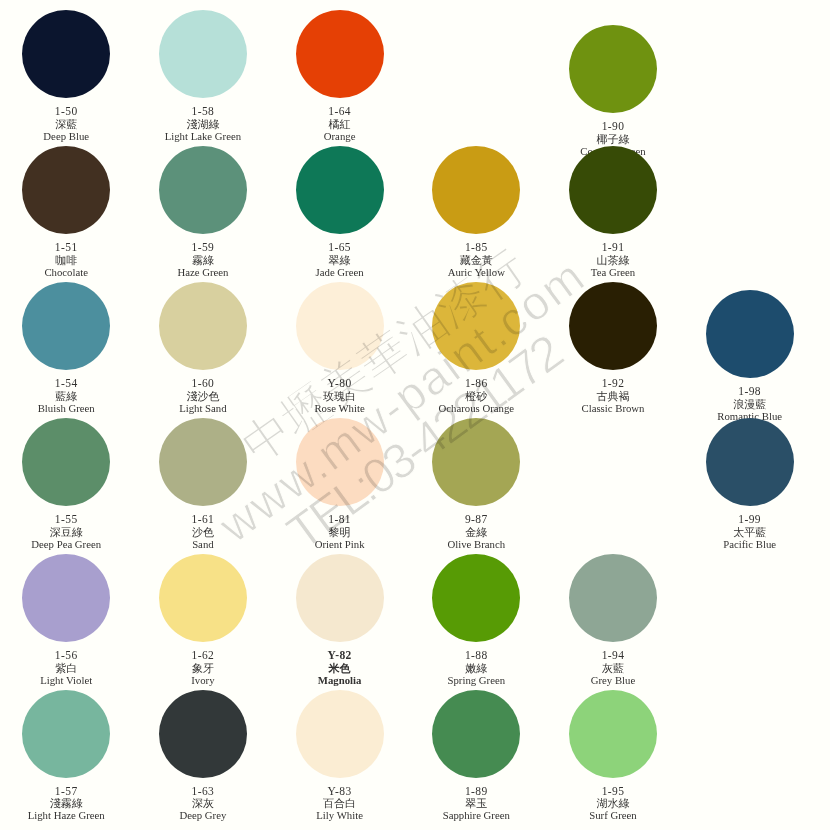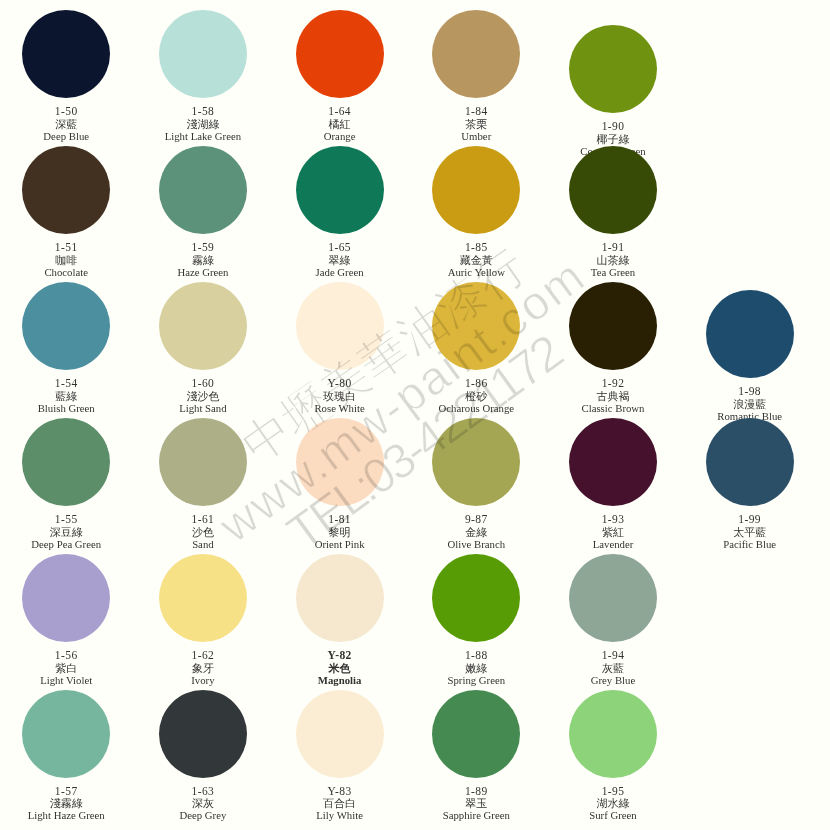--- a/index.html
+++ b/index.html
@@ -39,26 +39,20 @@
       <div class="code">1-58</div>
       <div class="cn">淺湖綠</div>
       <div class="en">Light Lake Green</div>
     </div>
     <div class="cell" style="left: 271.1px; top: 10.4px;">
       <div class="swatch" style="background:#e54005"></div>
       <div class="code">1-64</div>
       <div class="cn">橘紅</div>
       <div class="en">Orange</div>
     </div>
-    <div class="cell" style="left: 407.8px; top: 10.4px;">
-      <div class="swatch" style="background:#b79660"></div>
-      <div class="code">1-84</div>
-      <div class="cn">茶栗</div>
-      <div class="en">Umber</div>
-    </div>
     <div class="cell" style="left: 544.5px; top: 25px;">
       <div class="swatch" style="background:#6f9210"></div>
       <div class="code">1-90</div>
       <div class="cn">椰子綠</div>
       <div class="en">Coconut Green</div>
     </div>
     <div class="cell" style="left: -2.3px; top: 146.3px;">
       <div class="swatch" style="background:#423021"></div>
       <div class="code">1-51</div>
       <div class="cn">咖啡</div>
@@ -141,26 +135,20 @@
       <div class="code">1-81</div>
       <div class="cn">黎明</div>
       <div class="en">Orient Pink</div>
     </div>
     <div class="cell" style="left: 407.8px; top: 418.1px;">
       <div class="swatch" style="background:#a4a654"></div>
       <div class="code">9-87</div>
       <div class="cn">金綠</div>
       <div class="en">Olive Branch</div>
     </div>
-    <div class="cell" style="left: 544.5px; top: 418.1px;">
-      <div class="swatch" style="background:#45112d"></div>
-      <div class="code">1-93</div>
-      <div class="cn">紫紅</div>
-      <div class="en">Lavender</div>
-    </div>
     <div class="cell" style="left: 681.2px; top: 418.1px;">
       <div class="swatch" style="background:#2a4f67"></div>
       <div class="code">1-99</div>
       <div class="cn">太平藍</div>
       <div class="en">Pacific Blue</div>
     </div>
     <div class="cell" style="left: -2.3px; top: 554px;">
       <div class="swatch" style="background:#a89fce"></div>
       <div class="code">1-56</div>
       <div class="cn">紫白</div>

